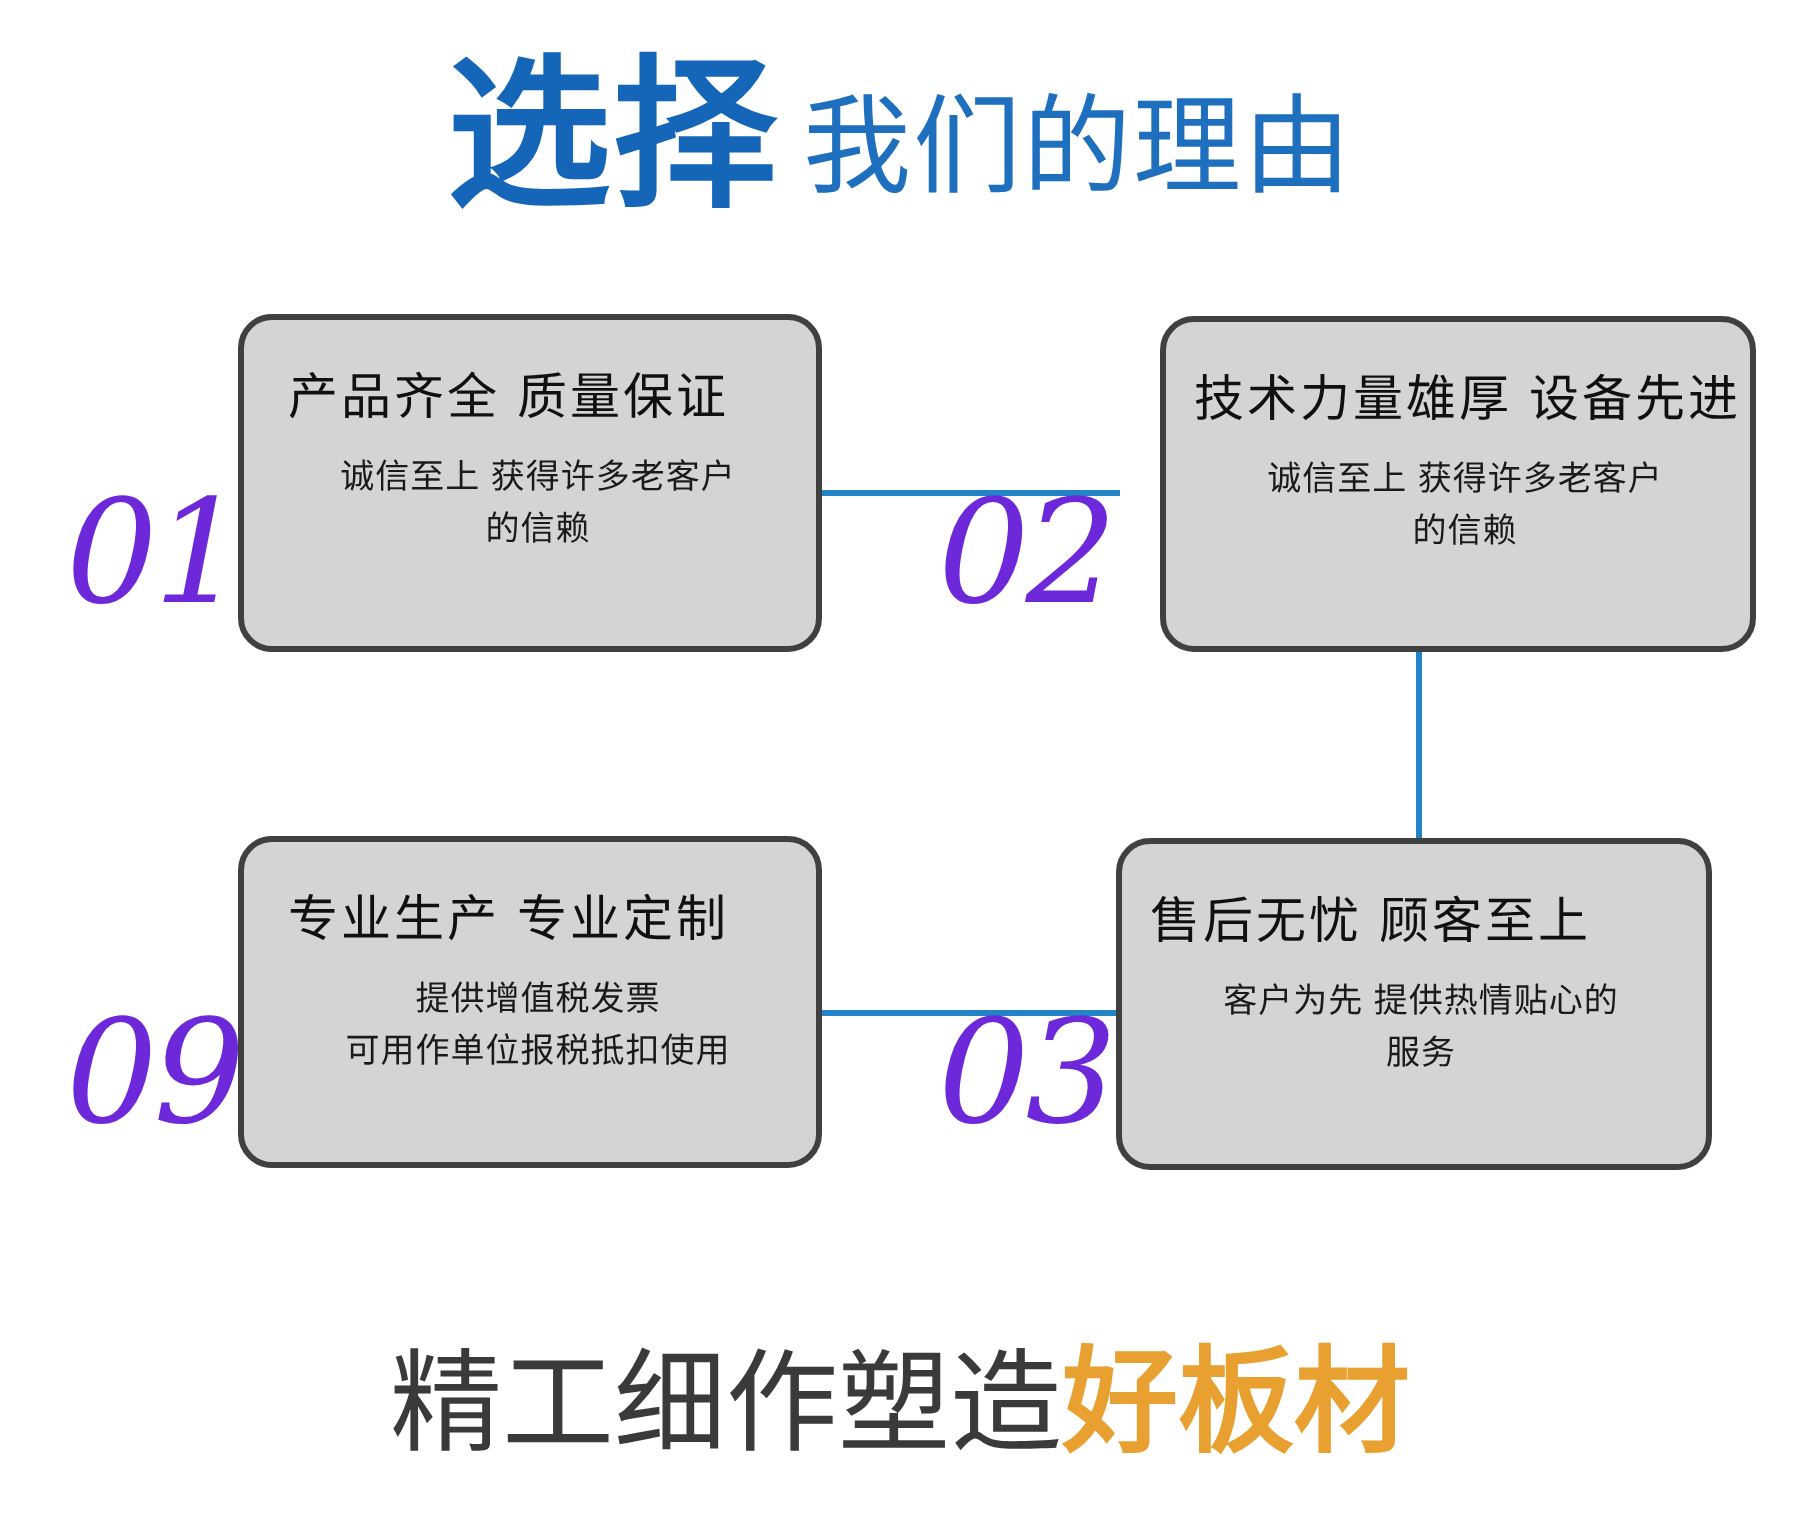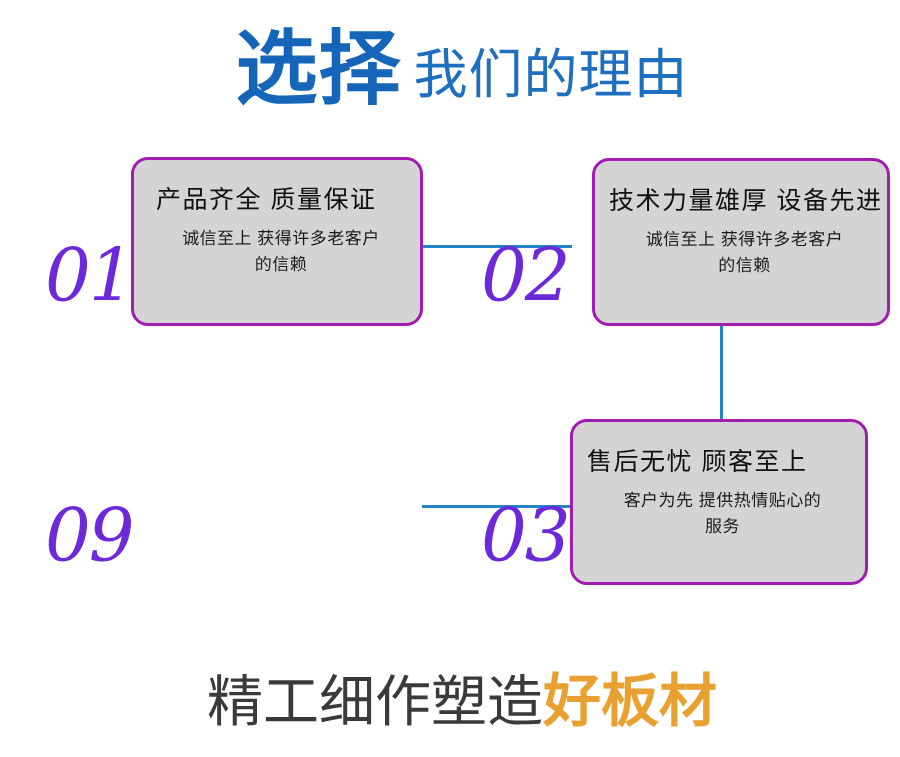--- a/index.html
+++ b/index.html
@@ -13,21 +13,20 @@
     overflow: hidden;
     font-family: "Liberation Sans", "DejaVu Sans", sans-serif;
     -webkit-font-smoothing: antialiased;
   }
 
   .page {
     position: relative;
     width: 838px;
     height: 757px;
     background: #ffffff;
-    margin-left: 12px;
   }
 
   
   .heading {
     position: absolute;
     left: 0;
     top: 28px;
     width: 900px;
     text-align: center;
     white-space: nowrap;
@@ -59,21 +58,21 @@
     background: #2284c6;
   }
   .connector.h { height: 3px; }
   .connector.v { width: 3px; }
 
   
   .card {
     position: absolute;
     box-sizing: border-box;
     background: #d4d4d4;
-    border: 3px solid #a21caf;
+    border: 3px solid #404040;
     border-radius: 17px;
     z-index: 3;
   }
   .card-inner {
     position: absolute;
     left: 22px;
     right: 14px;
     top: 26px;
   }
   .card-title {
@@ -184,18 +183,27 @@
   <div class="card card-03" style="left:558px; top:419px; width:298px; height:166px;">
     <div class="card-inner">
       <div class="card-title">售后无忧 顾客至上</div>
       <div class="card-body">
         <span class="line">客户为先 提供热情贴心的</span>
         <span class="line">服务</span>
       </div>
     </div>
   </div>
 
+  <div class="card card-04" style="left:119px; top:418px; width:292px; height:166px;">
+    <div class="card-inner">
+      <div class="card-title">专业生产 专业定制</div>
+      <div class="card-body">
+        <span class="line">提供增值税发票</span>
+        <span class="line">可用作单位报税抵扣使用</span>
+      </div>
+    </div>
+  </div>
 
   <div class="footer">
     <span class="footer-dark">精工细作塑造</span><span class="footer-accent">好板材</span>
   </div>
 
 </div>
 
 </body></html>

